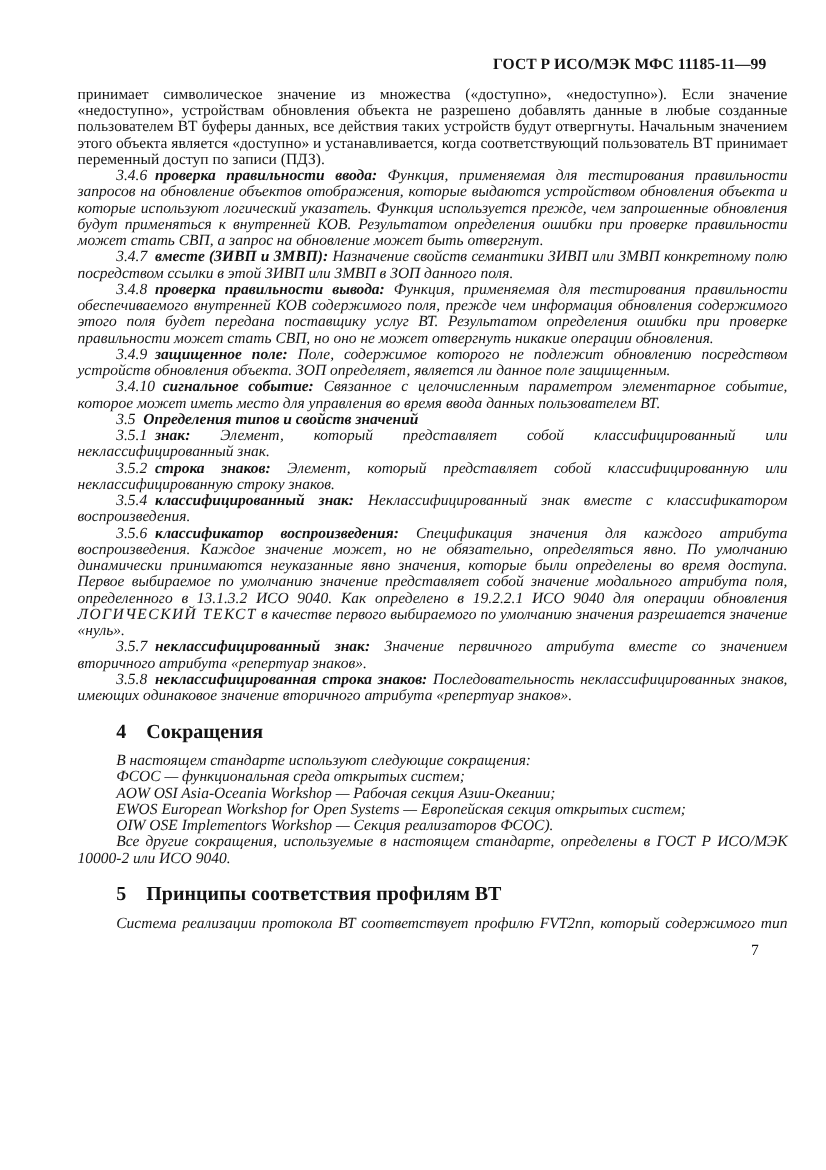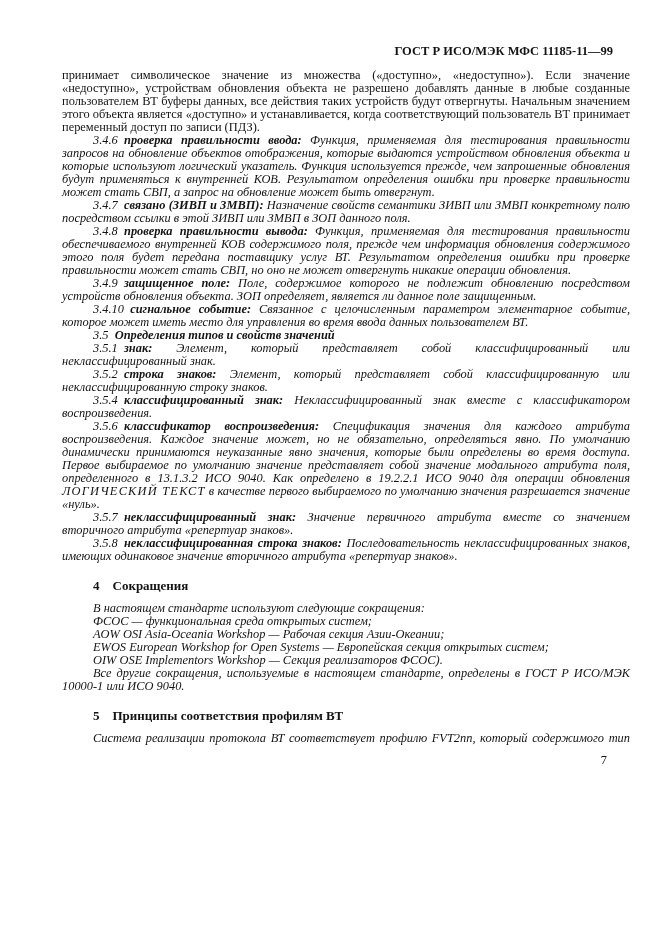--- a/index.html
+++ b/index.html
@@ -28,21 +28,21 @@
     line-height: 13px;
     text-align: justify;
   }
   .doc-body p {
     margin: 0;
     text-align: justify;
   }
   .doc-body p.ind { text-indent: 31px; font-style: italic; }
   .doc-body p.jlast { text-align-last: justify; }
   .doc-body h2 {
-    font-size: 13px;
+    font-size: 16px;
     line-height: 18px;
     font-weight: bold;
     margin: 14px 0 7px 0;
     text-indent: 31px;
     text-align: left;
     white-space: pre-wrap;
   }
   .b  { font-weight: bold; }
   .sp { letter-spacing: 1.2px; }
   .page-number {
@@ -55,36 +55,36 @@
 </style>
 </head>
 <body>
 
 <div class="page">
   <div class="running-header">ГОСТ Р ИСО/МЭК МФС 11185-11—99</div>
 
   <div class="doc-body">
       <p><span>принимает символическое значение из множества («доступно», «недоступно»). Если значение «недоступно», устройствам обновления объекта не разрешено добавлять данные в любые созданные пользователем ВТ буферы данных, все действия таких устройств будут отвергнуты. Начальным значением этого объекта является «доступно» и устанавливается, когда соответствующий пользователь ВТ принимает переменный доступ по записи (ПДЗ).</span></p>
       <p class="ind"><span>3.4.6 </span><span class="b">проверка правильности ввода:</span><span> Функция, применяемая для тестирования правильности запросов на обновление объектов отображения, которые выдаются устройством обновления объекта и которые используют логический указатель. Функция используется прежде, чем запрошенные обновления будут применяться к внутренней КОВ. Результатом определения ошибки при проверке правильности может стать СВП, а запрос на обновление может быть отвергнут.</span></p>
-      <p class="ind"><span>3.4.7 </span><span class="b">связано (ЗИВП и ЗМВП):</span><span> Назначение свойств семантики ЗИВП или ЗМВП конкретному полю посредством ссылки в этой ЗИВП или ЗМВП в ЗОП данного поля.</span></p>
+      <p class="ind"><span>3.4.7 </span><span class="b">вместе (ЗИВП и ЗМВП):</span><span> Назначение свойств семантики ЗИВП или ЗМВП конкретному полю посредством ссылки в этой ЗИВП или ЗМВП в ЗОП данного поля.</span></p>
       <p class="ind"><span>3.4.8 </span><span class="b">проверка правильности вывода:</span><span> Функция, применяемая для тестирования правильности обеспечиваемого внутренней КОВ содержимого поля, прежде чем информация обновления содержимого этого поля будет передана поставщику услуг ВТ. Результатом определения ошибки при проверке правильности может стать СВП, но оно не может отвергнуть никакие операции обновления.</span></p>
       <p class="ind"><span>3.4.9 </span><span class="b">защищенное поле:</span><span> Поле, содержимое которого не подлежит обновлению посредством устройств обновления объекта. ЗОП определяет, является ли данное поле защищенным.</span></p>
       <p class="ind"><span>3.4.10 </span><span class="b">сигнальное событие:</span><span> Связанное с целочисленным параметром элементарное событие, которое может иметь место для управления во время ввода данных пользователем ВТ.</span></p>
       <p class="ind"><span>3.5 </span><span class="b">Определения типов и свойств значений</span></p>
       <p class="ind"><span>3.5.1 </span><span class="b">знак:</span><span> Элемент, который представляет собой классифицированный или неклассифицированный знак.</span></p>
       <p class="ind"><span>3.5.2 </span><span class="b">строка знаков:</span><span> Элемент, который представляет собой классифицированную или неклассифицированную строку знаков.</span></p>
       <p class="ind"><span>3.5.4 </span><span class="b">классифицированный знак:</span><span> Неклассифицированный знак вместе с классификатором воспроизведения.</span></p>
       <p class="ind"><span>3.5.6 </span><span class="b">классификатор воспроизведения:</span><span> Спецификация значения для каждого атрибута воспроизведения. Каждое значение может, но не обязательно, определяться явно. По умолчанию динамически принимаются неуказанные явно значения, которые были определены во время доступа. Первое выбираемое по умолчанию значение представляет собой значение модального атрибута поля, определенного в 13.1.3.2 ИСО 9040. Как определено в 19.2.2.1 ИСО 9040 для операции обновления </span><span class="sp">ЛОГИЧЕСКИЙ ТЕКСТ</span><span> в качестве первого выбираемого по умолчанию значения разрешается значение «нуль».</span></p>
       <p class="ind"><span>3.5.7 </span><span class="b">неклассифицированный знак:</span><span> Значение первичного атрибута вместе со значением вторичного атрибута «репертуар знаков».</span></p>
       <p class="ind"><span>3.5.8 </span><span class="b">неклассифицированная строка знаков:</span><span> Последовательность неклассифицированных знаков, имеющих одинаковое значение вторичного атрибута «репертуар знаков».</span></p>
       <h2><span>4 Сокращения</span></h2>
       <p class="ind"><span>В настоящем стандарте используют следующие сокращения:</span></p>
       <p class="ind"><span>ФСОС — функциональная среда открытых систем;</span></p>
       <p class="ind"><span>AOW OSI Asia-Oceania Workshop — Рабочая секция Азии-Океании;</span></p>
       <p class="ind"><span>EWOS European Workshop for Open Systems — Европейская секция открытых систем;</span></p>
       <p class="ind"><span>OIW OSE Implementors Workshop — Секция реализаторов ФСОС).</span></p>
-      <p class="ind"><span>Все другие сокращения, используемые в настоящем стандарте, определены в ГОСТ Р ИСО/МЭК 10000-1 или ИСО 9040.</span></p>
+      <p class="ind"><span>Все другие сокращения, используемые в настоящем стандарте, определены в ГОСТ Р ИСО/МЭК 10000-2 или ИСО 9040.</span></p>
       <h2><span>5 Принципы соответствия профилям ВТ</span></h2>
       <p class="ind jlast"><span>Система реализации протокола ВТ соответствует профилю FVT2nn, который содержимого тип</span></p>
     </div>
 
   <div class="page-number">7</div>
 </div>
 
 </body></html>

